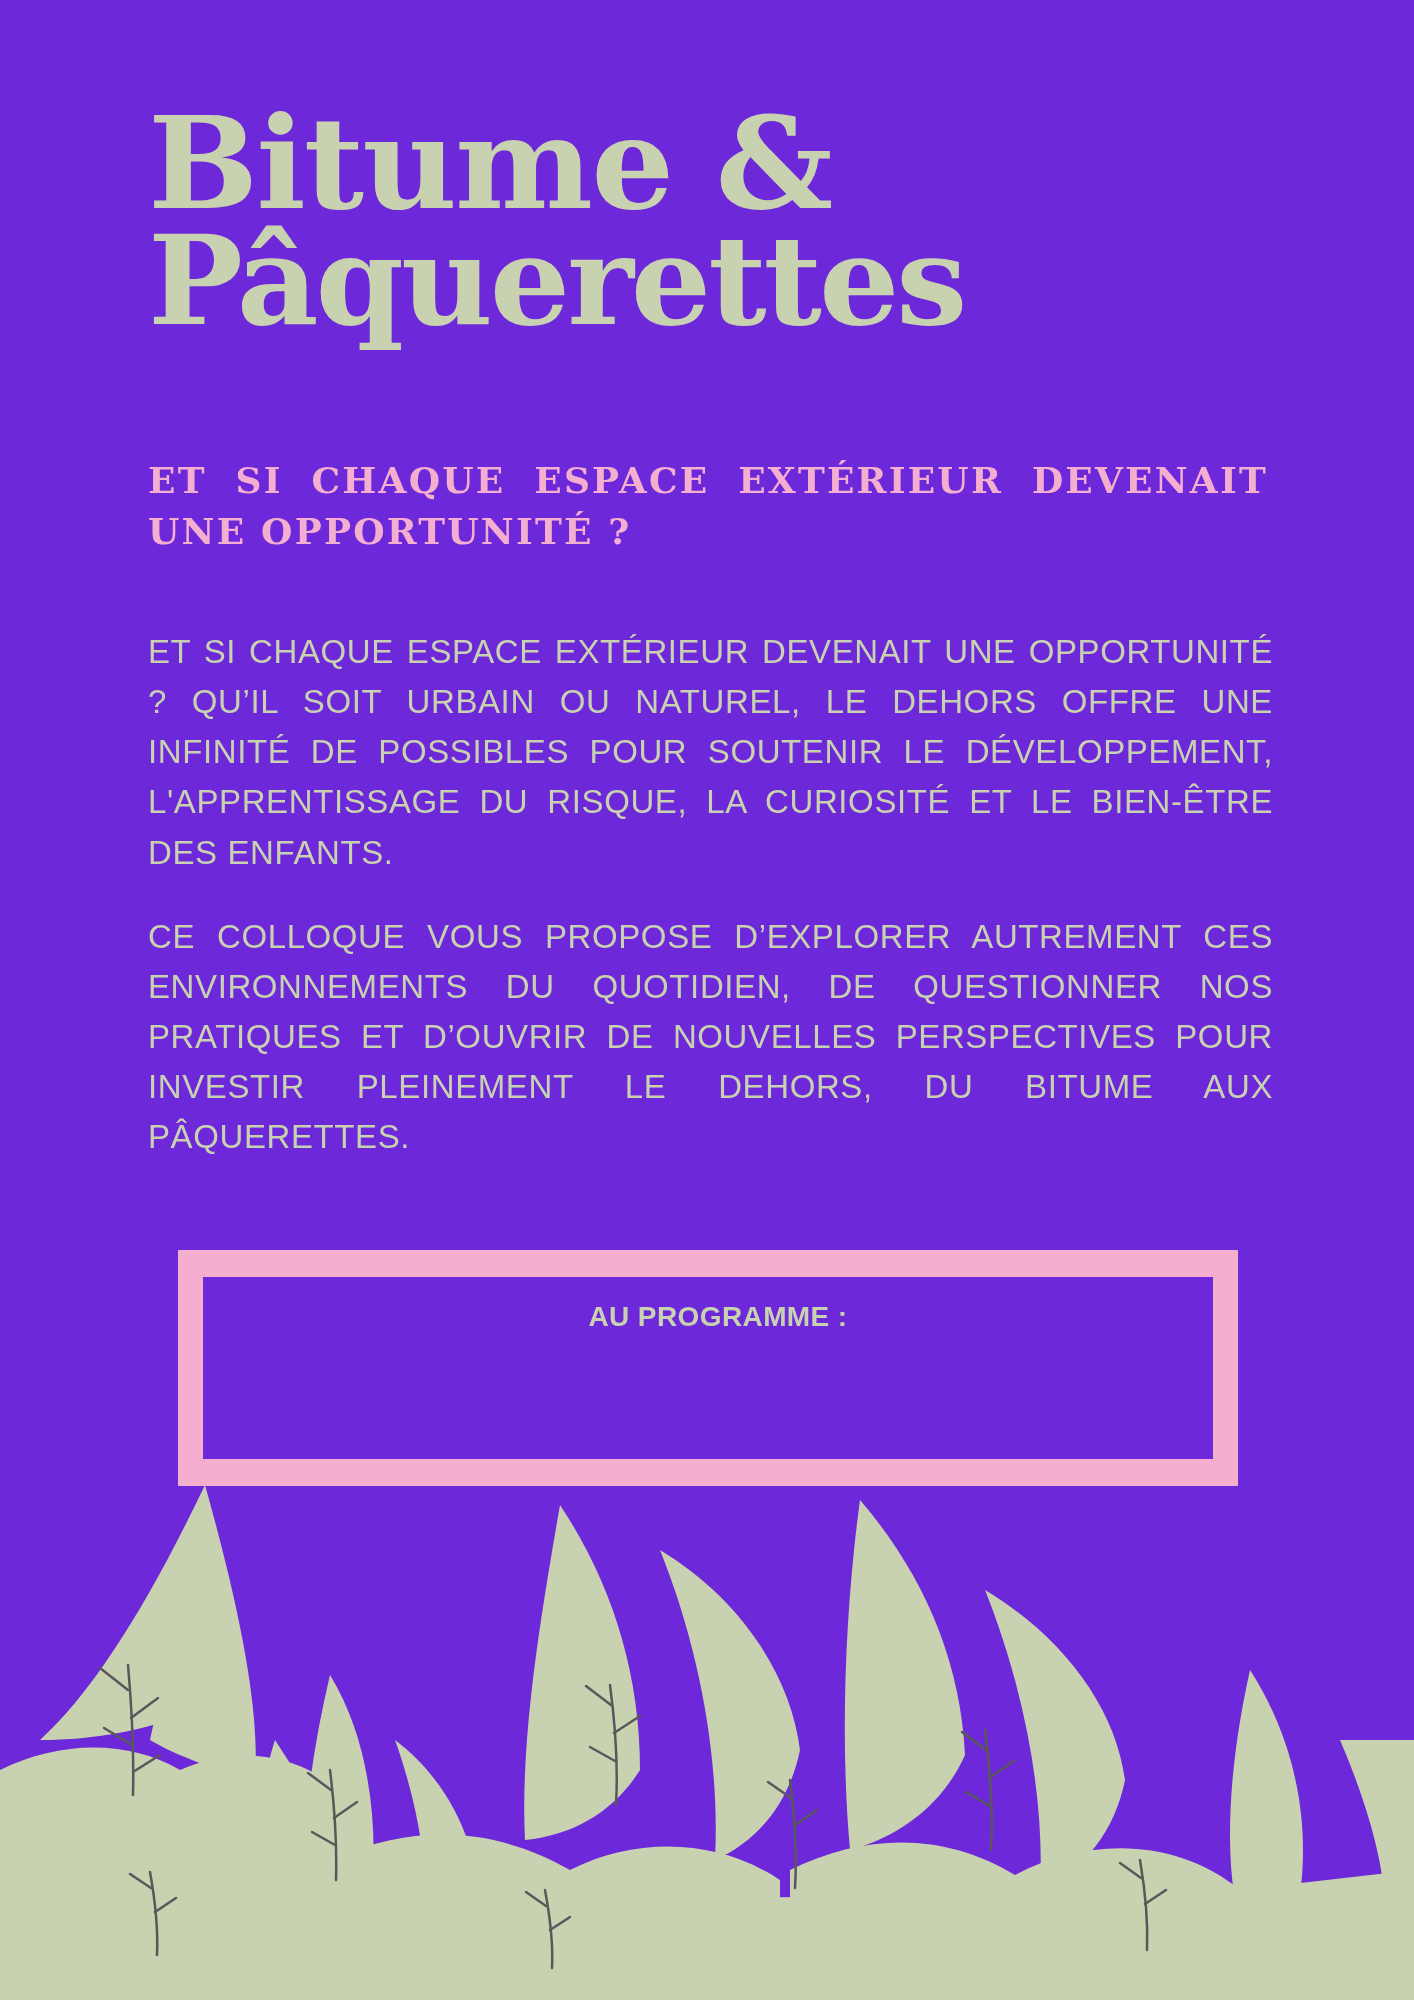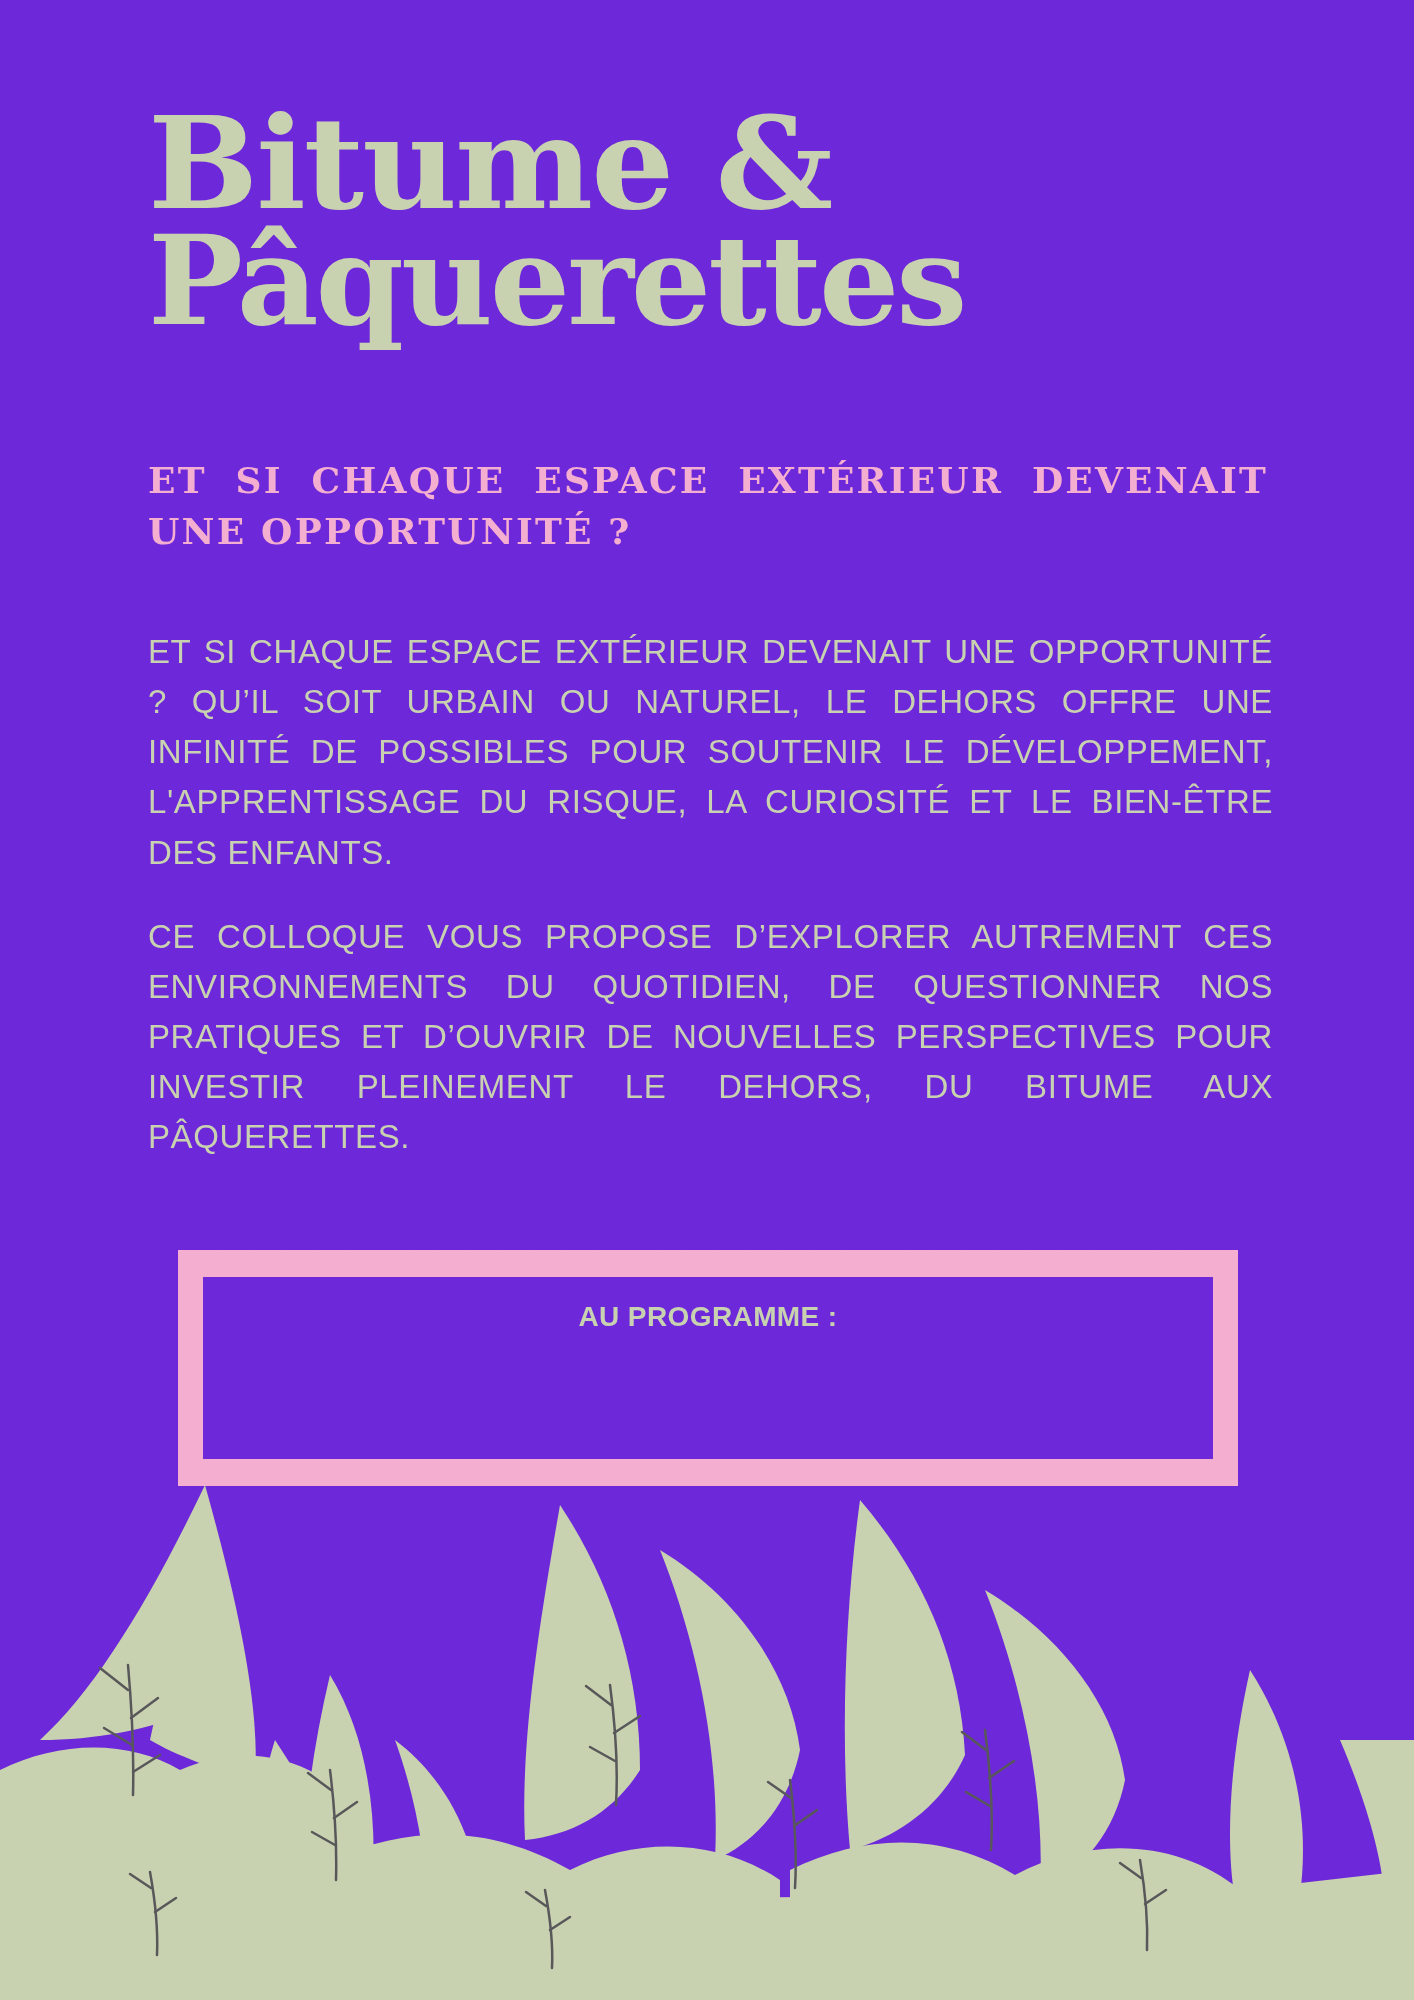--- a/index.html
+++ b/index.html
@@ -108,20 +108,21 @@
     margin-left: 18px;
   }
 
   
   .programme-wrap {
     position: absolute;
     left: 178px;
     top: 1250px;
     width: 1060px;
     height: 236px;
+    padding-left: 20px;
   }
   .programme-frame {
     position: absolute;
     inset: 0;
   }
   .programme-frame svg { display: block; }
   .programme-text {
     position: absolute;
     left: 0; right: 0;
     top: 46px;

